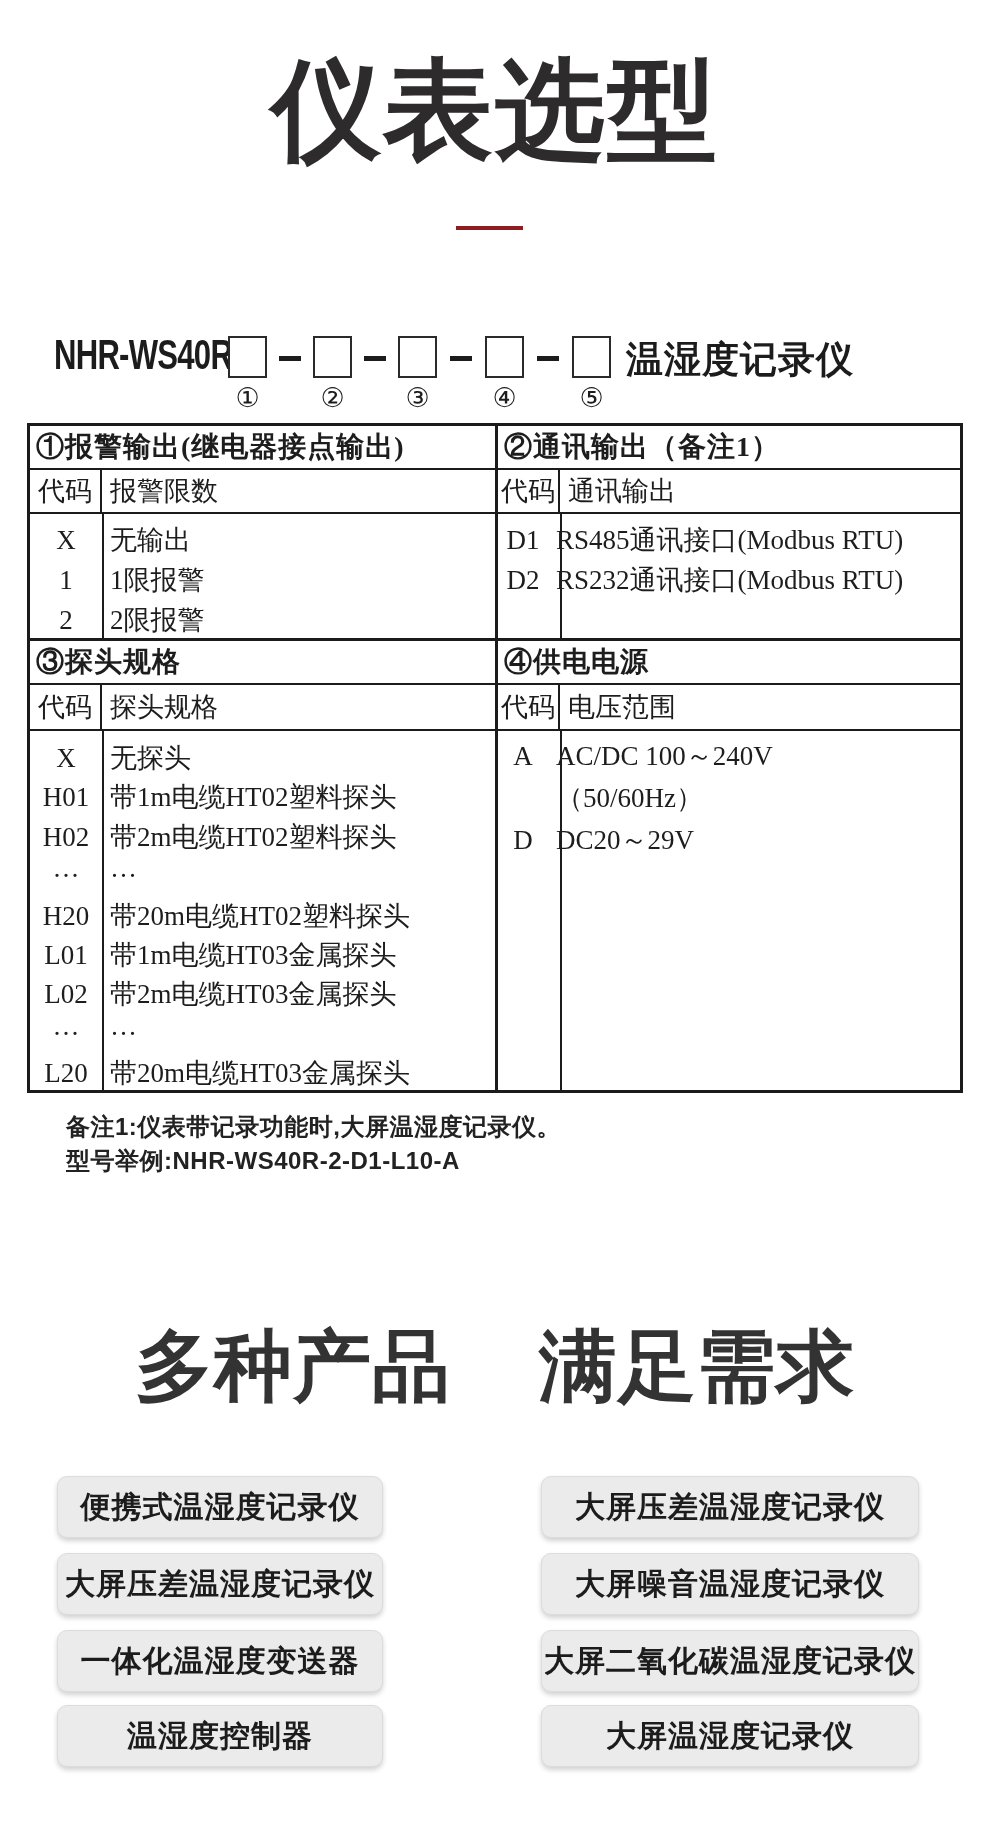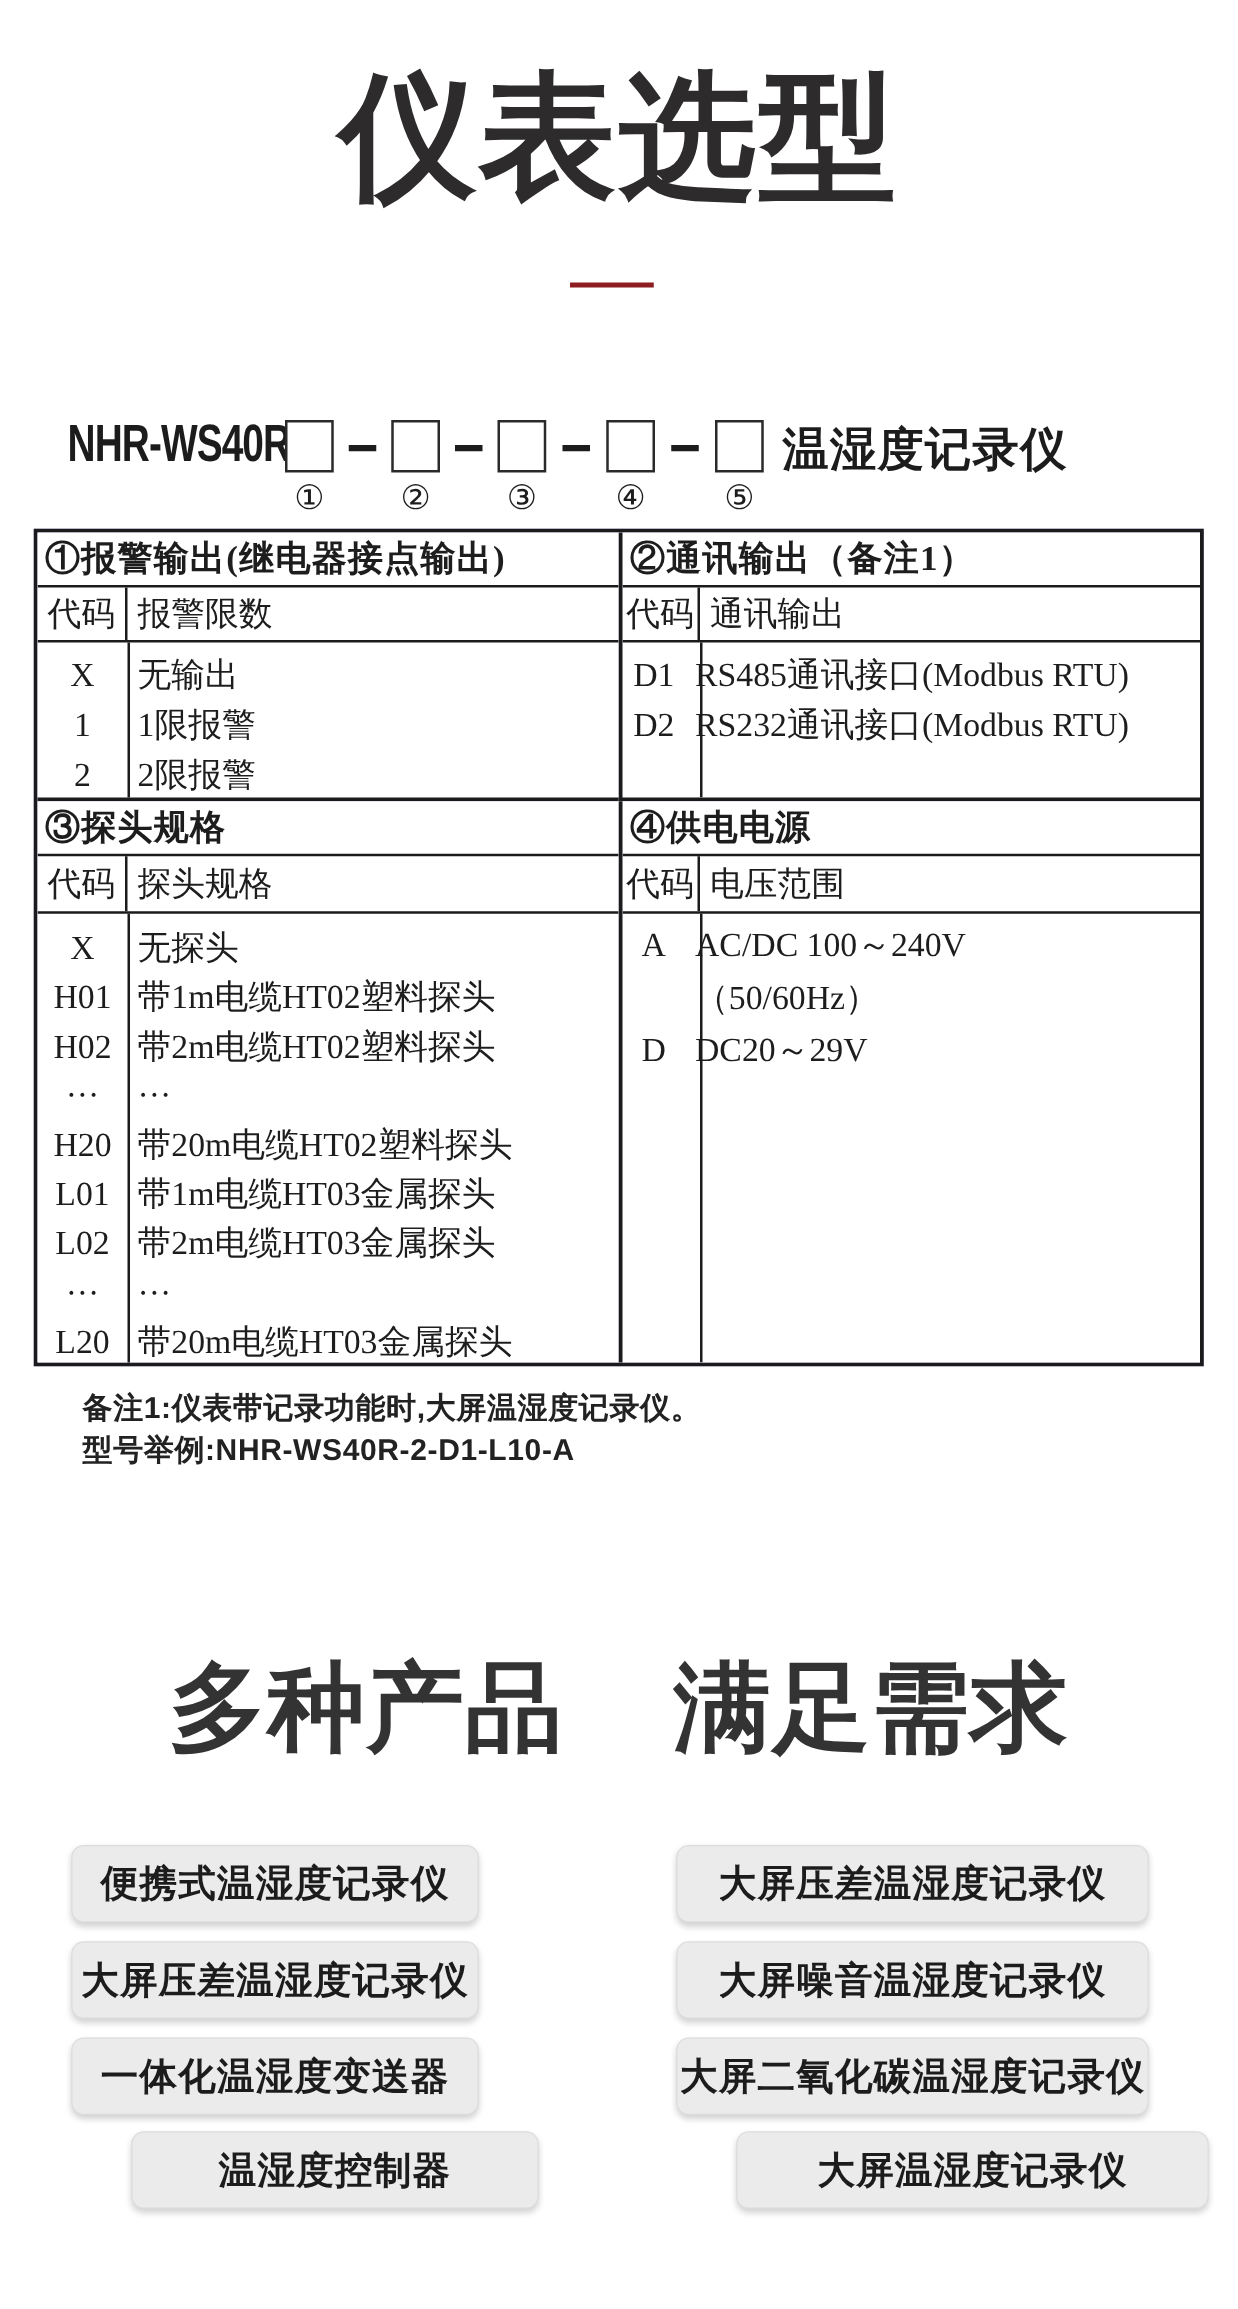--- a/index.html
+++ b/index.html
@@ -92,21 +92,21 @@
   .pbtn {
     position: absolute; height: 62px; background: #ebebeb;
     border: 1px solid #dcdcdc; border-radius: 10px;
     box-shadow: 0 3px 5px rgba(0,0,0,0.18);
     display: flex; align-items: center; justify-content: center;
     font-size: 30px; font-weight: 700; color: #1c1c1c; letter-spacing: 1px;
     white-space: nowrap; cursor: pointer;
   }
   .col-l { left: 57px;  width: 326px; }
   .col-r { left: 541px; width: 378px; }
-  .row1 { top: 1476px; } .row2 { top: 1553px; } .row3 { top: 1630px; } .row4 { top: 1705px; margin-left: 48px; }
+  .row1 { top: 1476px; } .row2 { top: 1553px; } .row3 { top: 1630px; } .row4 { top: 1705px; }
 </style>
 </head>
 <body>
 
 <div class="page-title">仪表选型</div>
 <div class="title-underline" style="background:#8e1d22"></div>
 
 <div class="model-line">
   <span class="model-prefix">NHR-WS40R</span>
   <span class="model-box mb1"></span>

